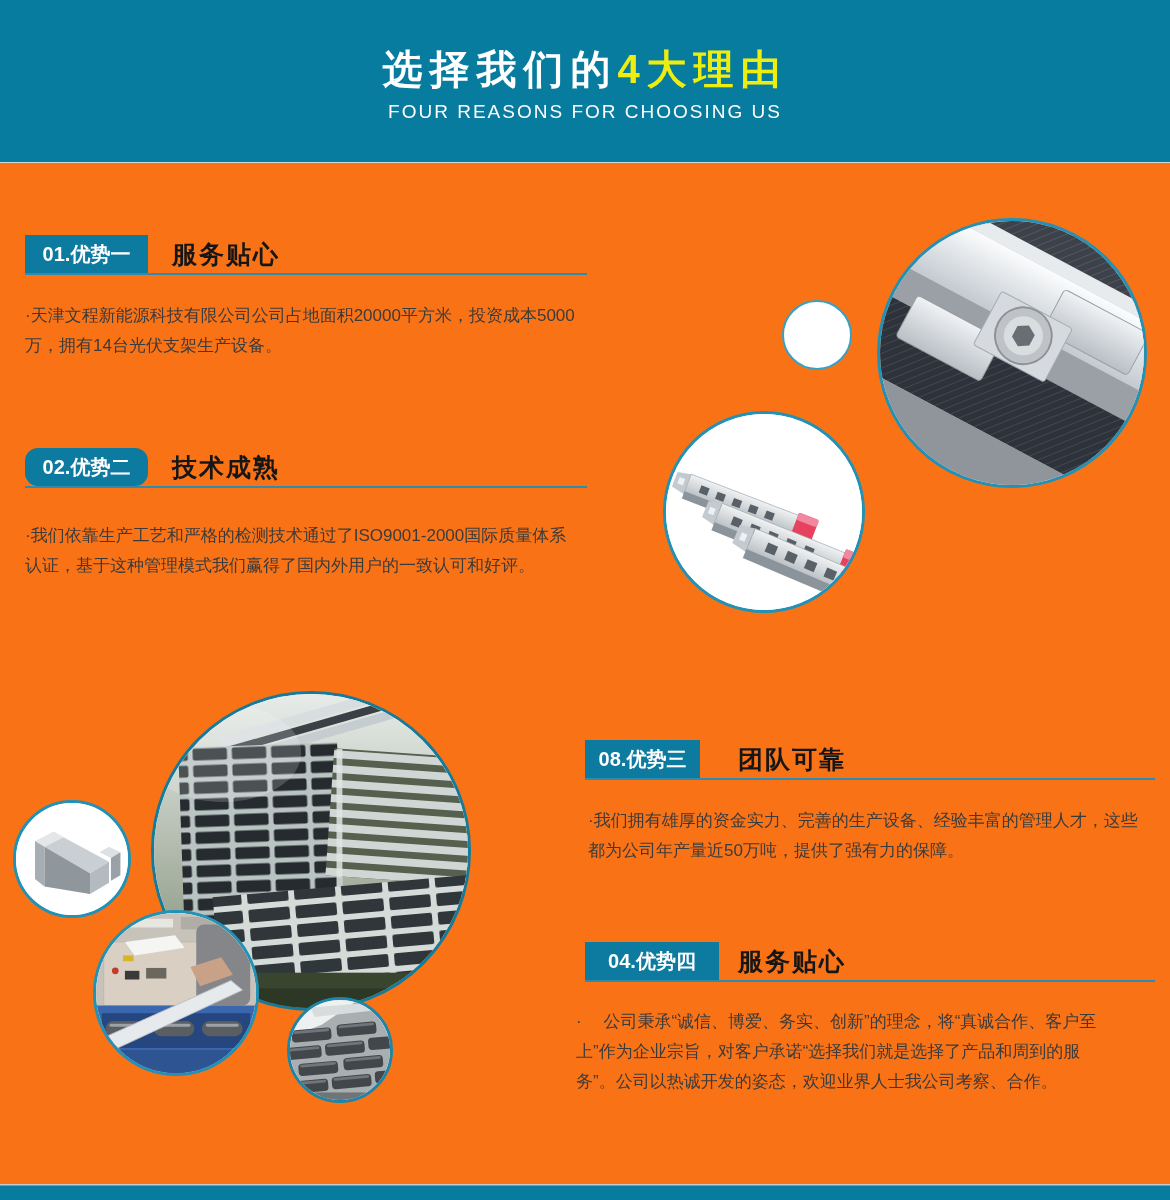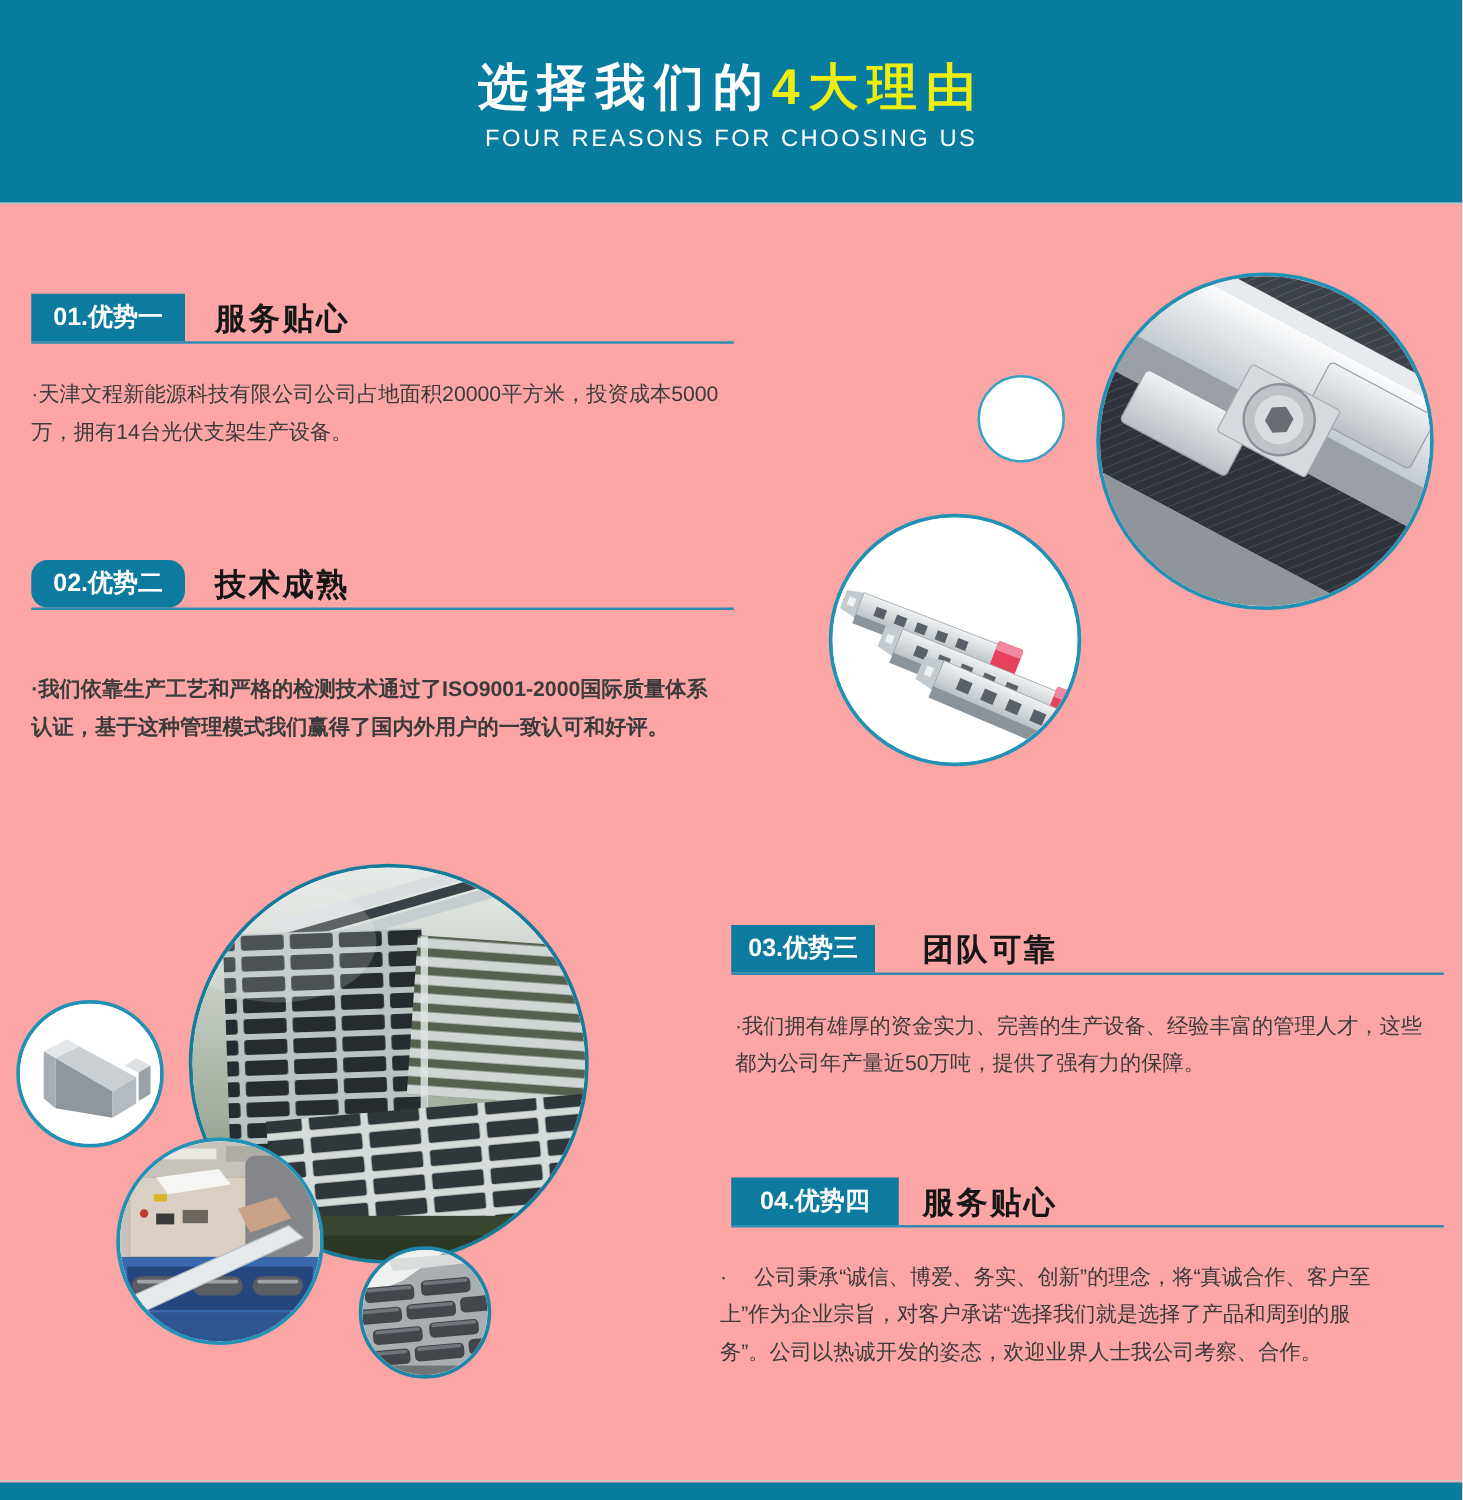--- a/index.html
+++ b/index.html
@@ -1,16 +1,16 @@
 <!DOCTYPE html>
 <html><head>
 <meta charset="utf-8">
 <style>
   html,body{margin:0;padding:0;background:#ffffff;}
-  #canvas{position:relative;width:1170px;height:1200px;background:#fca5a5;overflow:hidden;
+  #canvas{position:relative;width:1170px;height:1200px;background:#f97316;overflow:hidden;
           font-family:"Liberation Sans","DejaVu Sans",sans-serif;}
   
   .hero{position:absolute;left:0;top:0;width:1170px;height:162px;background:#077c9f;border-bottom:1px solid #d8d8d8;}
   .hero-title{position:absolute;left:0;top:42px;width:1170px;text-align:center;font-size:40px;font-weight:bold;
               letter-spacing:7px;color:#ffffff;white-space:nowrap;}
   .hero-title .hl{color:#edee10;}
   .hero-sub{position:absolute;left:0;top:101px;width:1170px;text-align:center;font-size:19px;font-weight:normal;
             letter-spacing:2px;color:#ffffff;}
   
   .badge{position:absolute;background:#0d7aa0;color:#ffffff;font-size:20px;font-weight:bold;
@@ -42,27 +42,27 @@
     <div class="badge" style="left:25px;top:235px;width:123px;">01.优势一</div>
     <div class="sec-title" style="left:172px;top:238px;">服务贴心</div>
     <div class="sec-body" style="left:25px;top:301px;width:600px;">·天津文程新能源科技有限公司公司占地面积20000平方米，投资成本5000
 万，拥有14台光伏支架生产设备。</div>
   </div>
 
   <div>
     <div class="sec-line" style="left:25px;top:486px;width:562px;"></div>
     <div class="badge" style="left:25px;top:448px;width:123px;border-radius:13px;">02.优势二</div>
     <div class="sec-title" style="left:172px;top:451px;text-align:right;">技术成熟</div>
-    <div class="sec-body" style="left:25px;top:537px;width:600px;font-weight:bold;">·我们依靠生产工艺和严格的检测技术通过了ISO9001-2000国际质量体系
+    <div class="sec-body" style="left:25px;top:521px;width:600px;">·我们依靠生产工艺和严格的检测技术通过了ISO9001-2000国际质量体系
 认证，基于这种管理模式我们赢得了国内外用户的一致认可和好评。</div>
   </div>
 
   <div>
     <div class="sec-line" style="left:585px;top:778px;width:570px;"></div>
-    <div class="badge" style="left:585px;top:740px;width:115px;">03.优势三</div>
+    <div class="badge" style="left:585px;top:740px;width:115px;">08.优势三</div>
     <div class="sec-title" style="left:738px;top:743px;">团队可靠</div>
     <div class="sec-body" style="left:588px;top:806px;width:575px;">·我们拥有雄厚的资金实力、完善的生产设备、经验丰富的管理人才，这些
 都为公司年产量近50万吨，提供了强有力的保障。</div>
   </div>
 
   <div>
     <div class="sec-line" style="left:585px;top:980px;width:570px;"></div>
     <div class="badge" style="left:585px;top:942px;width:134px;">04.优势四</div>
     <div class="sec-title" style="left:738px;top:945px;">服务贴心</div>
     <div class="sec-body" style="left:576px;top:1007px;width:575px;">·　 公司秉承“诚信、博爱、务实、创新”的理念，将“真诚合作、客户至

